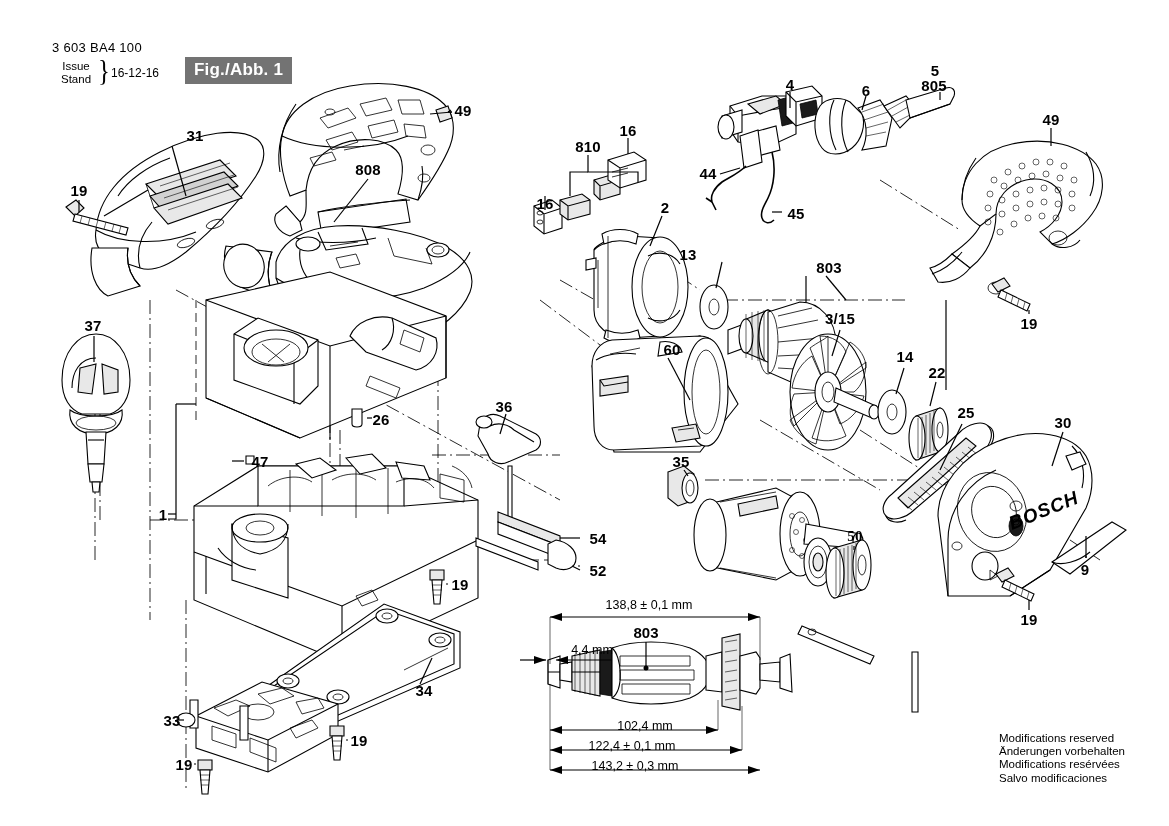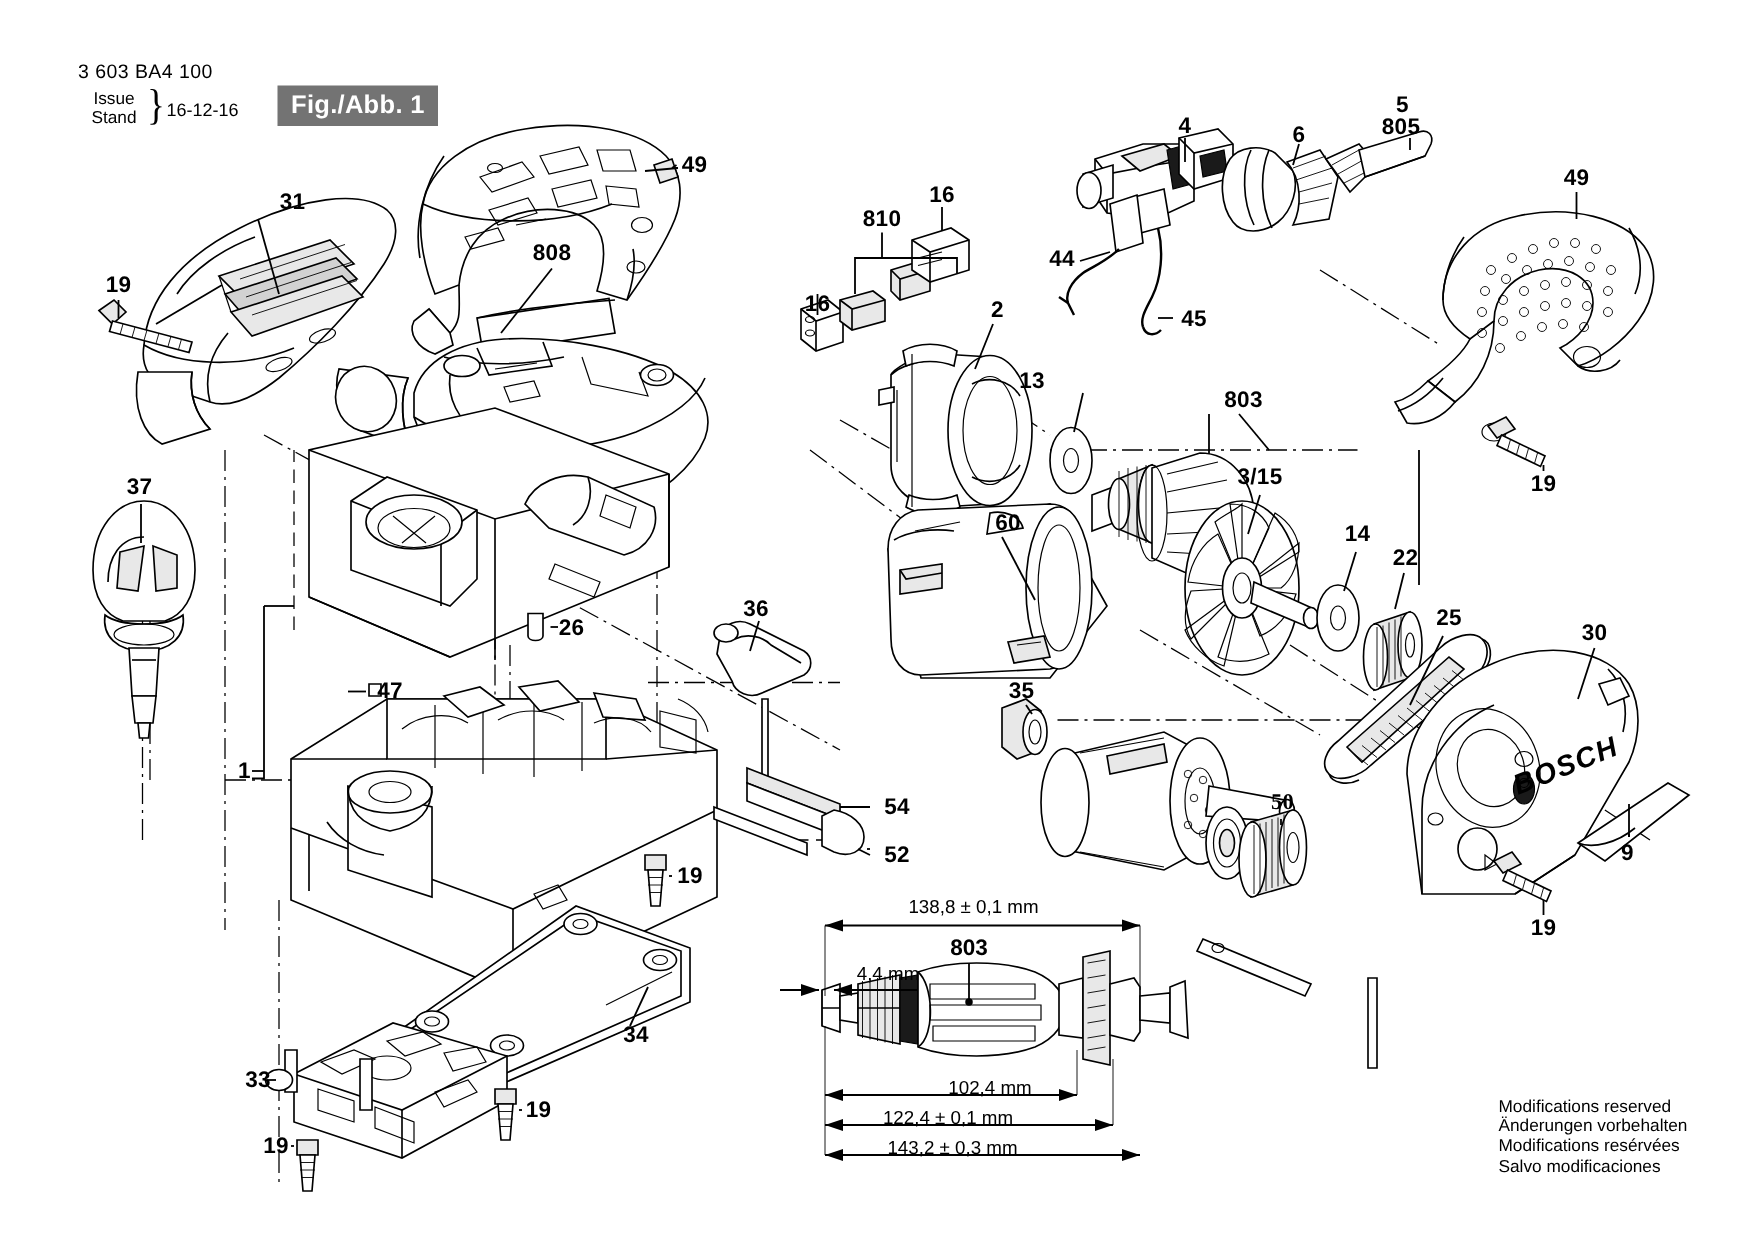--- a/index.html
+++ b/index.html
@@ -849,19 +849,19 @@
       <div class="callout" style="left: 934px; top: 85px;">805</div>
       <div class="callout" style="left: 866px; top: 90px;">6</div>
       <div class="callout" style="left: 708px; top: 173px;">44</div>
       <div class="callout" style="left: 796px; top: 213px;">45</div>
       <div class="callout" style="left: 1051px; top: 119px;">49</div>
       <div class="callout" style="left: 1029px; top: 323px;">19</div>
     </div>
   <div id="dim-layer">
       <div class="dim-label" style="left: 649px; top: 605px;">138,8 ± 0,1 mm</div>
       <div class="dim-label" style="left: 592px; top: 650px;">4,4 mm</div>
-      <div class="dim-label" style="left: 660px; top: 726px;">102,4 mm</div>
+      <div class="dim-label" style="left: 645px; top: 726px;">102,4 mm</div>
       <div class="dim-label" style="left: 632px; top: 746px;">122,4 ± 0,1 mm</div>
       <div class="dim-label" style="left: 635px; top: 766px;">143,2 ± 0,3 mm</div>
       <div class="dim-label bold" style="left: 646px; top: 632px;">803</div>
     </div>
 
 </div>
 
 </body></html>

